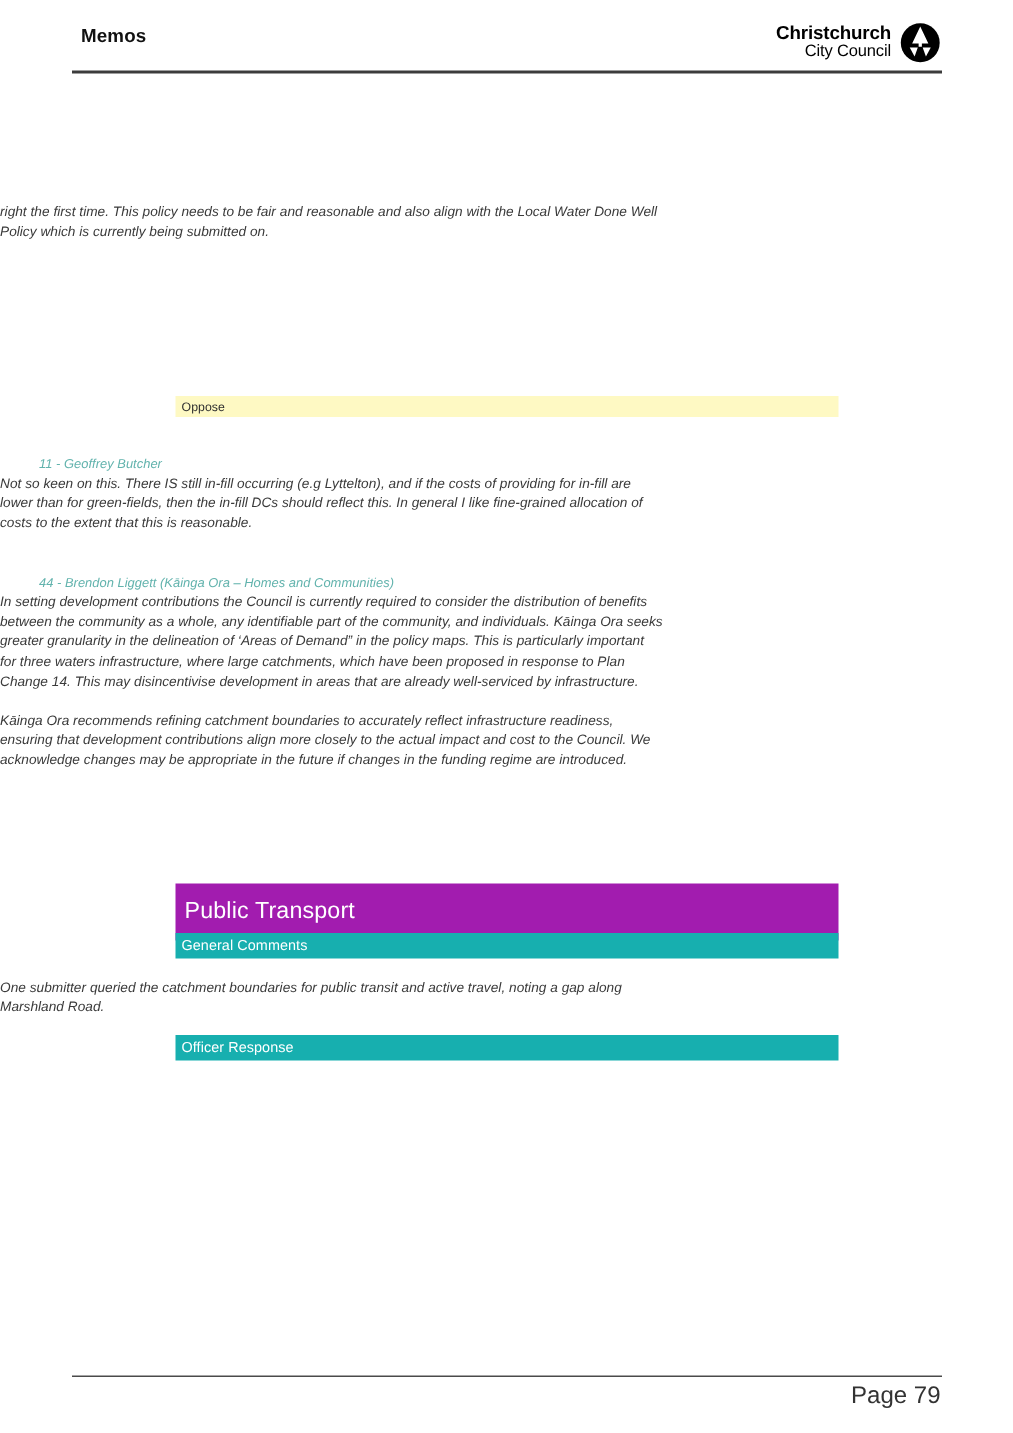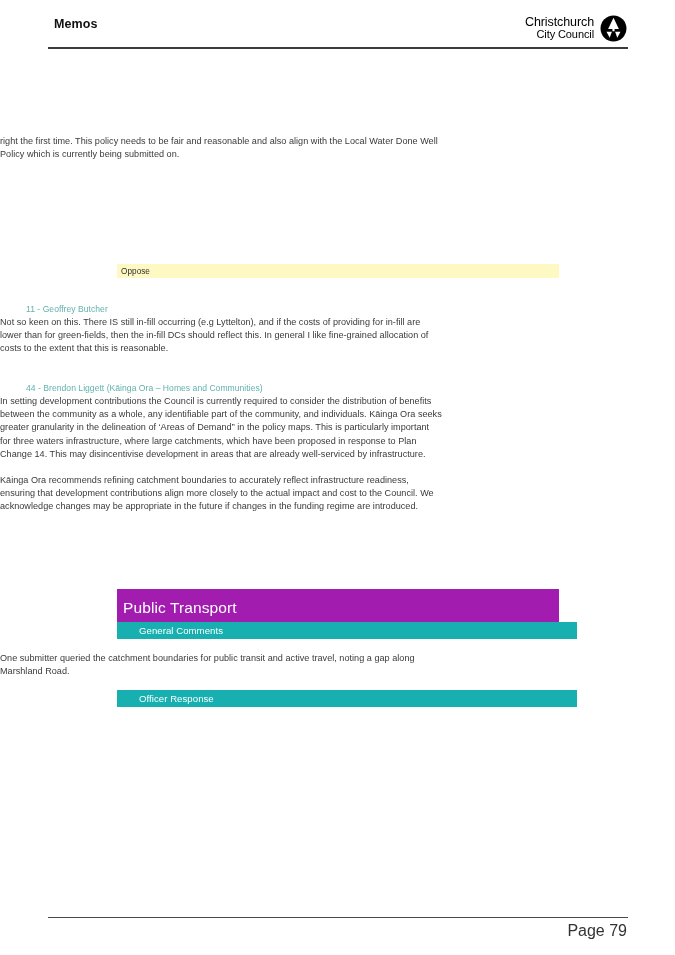--- a/index.html
+++ b/index.html
@@ -49,21 +49,21 @@
     gap: 6px;
   }
   .logo-text {
     text-align: right;
     line-height: 1.05;
     color: #000000;
   }
   .logo-text .l1 {
     display: block;
     font-size: 12.5px;
-    font-weight: normal;
+    font-weight: bold;
     letter-spacing: -0.1px;
   }
   .logo-text .l2 {
     display: block;
     font-size: 11px;
     font-weight: normal;
     letter-spacing: -0.1px;
   }
   .logo-mark {
     width: 27px;
@@ -84,20 +84,21 @@
     font-size: 9.1px;
     line-height: 13.2px;
     color: #3a3a3a;
     letter-spacing: 0.02px;
   }
 
   .block {
     position: absolute;
     left: 0;
     width: 442px;
+    font-style: italic;
   }
 
   
   .status-bar {
     position: absolute;
     left: 117px;
     width: 442px;
     height: 14px;
     background: #fef9c3;
     display: flex;
@@ -138,21 +139,20 @@
     font-weight: normal;
   }
   .sub-banner {
     position: absolute;
     left: 117px;
     width: 442px;
     height: 17px;
     background: #17afaf;
     display: flex;
     align-items: center;
-    padding-left: 18px;
   }
   .sub-banner .title {
     color: #ffffff;
     font-size: 9.6px;
     padding-left: 4px;
     letter-spacing: 0.05px;
   }
 
   
   .page-footer {

